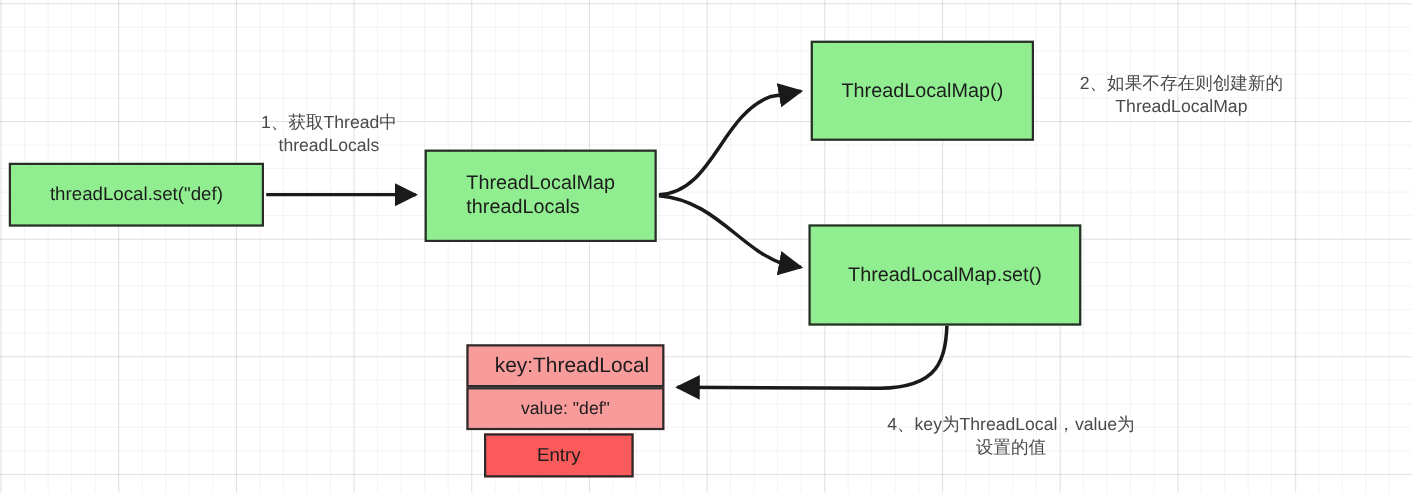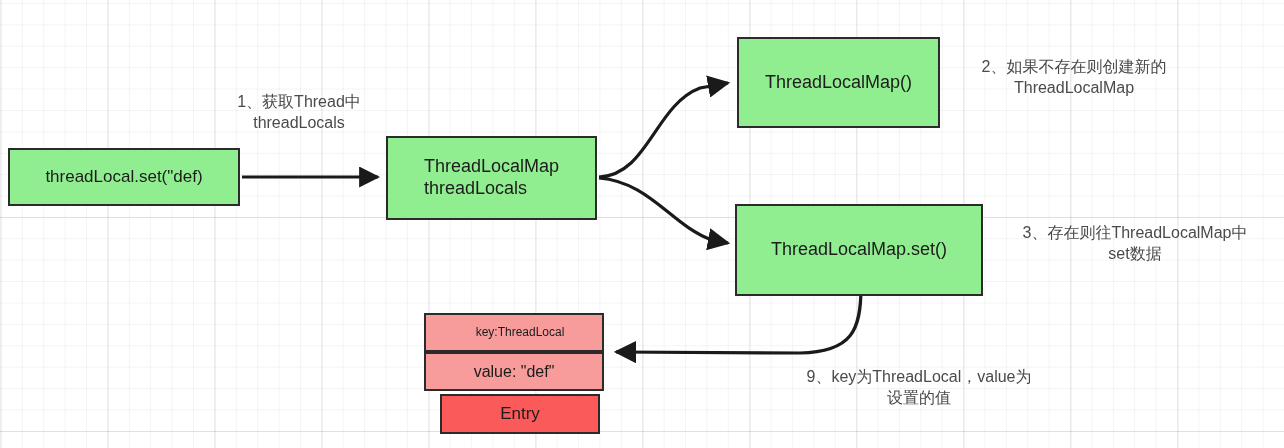--- a/index.html
+++ b/index.html
@@ -51,20 +51,21 @@
   .entry-foot {
     background: #fb5a5a;
   }
   .label {
     position: absolute;
     color: #4a4a4a;
     text-align: center;
     line-height: 1.3;
     white-space: pre-line;
     font-size: 16px;
+    margin-top: 10px;
   }
   svg.edges {
     position: absolute;
     left: 0;
     top: 0;
     width: 1284px;
     height: 448px;
     overflow: visible;
     pointer-events: none;
   }
@@ -92,31 +93,29 @@
 
   <div class="node green" style="left:8px; top:148px; width:232px; height:58px; font-size:17px;">threadLocal.set("def)</div>
 
   <div class="node green" style="left:386px; top:136px; width:211px; height:84px; font-size:18px;">ThreadLocalMap
 threadLocals</div>
 
   <div class="node green" style="left:737px; top:37px; width:203px; height:91px; font-size:18px;">ThreadLocalMap()</div>
 
   <div class="node green" style="left:735px; top:204px; width:248px; height:92px; font-size:18px;">ThreadLocalMap.set()</div>
 
-  <div class="node entry-foot" style="left:440px; top:394px; width:160px; height:40px; font-size:17px;">Entry</div>
+  <div class="node entry-foot" style="left:440px; top:394px; width:136px; height:40px; font-size:17px;">Entry</div>
 
-  <div class="node entry-cell" style="left:424px; top:313px; width:180px; height:39px; font-size:12px;padding-left:12px;">key:ThreadLocal</div>
+  <div class="node entry-cell" style="left:424px; top:313px; width:180px; height:39px; font-size:19px;padding-left:12px;">key:ThreadLocal</div>
 
   <div class="node entry-cell" style="left:424px; top:352px; width:180px; height:39px; font-size:16px;">value: "def"</div>
 
   <div class="label" style="left:205px; top:92px; width:188px;">1、获取Thread中
 threadLocals</div>
 
   <div class="label" style="left:950px; top:57px; width:248px;">2、如果不存在则创建新的
 ThreadLocalMap</div>
 
-  <div class="label" style="left:990px; top:223px; width:290px;">3、存在则往ThreadLocalMap中
-set数据</div>
 
-  <div class="label" style="left:774px; top:367px; width:290px;">9、key为ThreadLocal，value为
+  <div class="label" style="left:774px; top:367px; width:290px;">4、key为ThreadLocal，value为
 设置的值</div>
 
 </div>
 
 </body></html>

